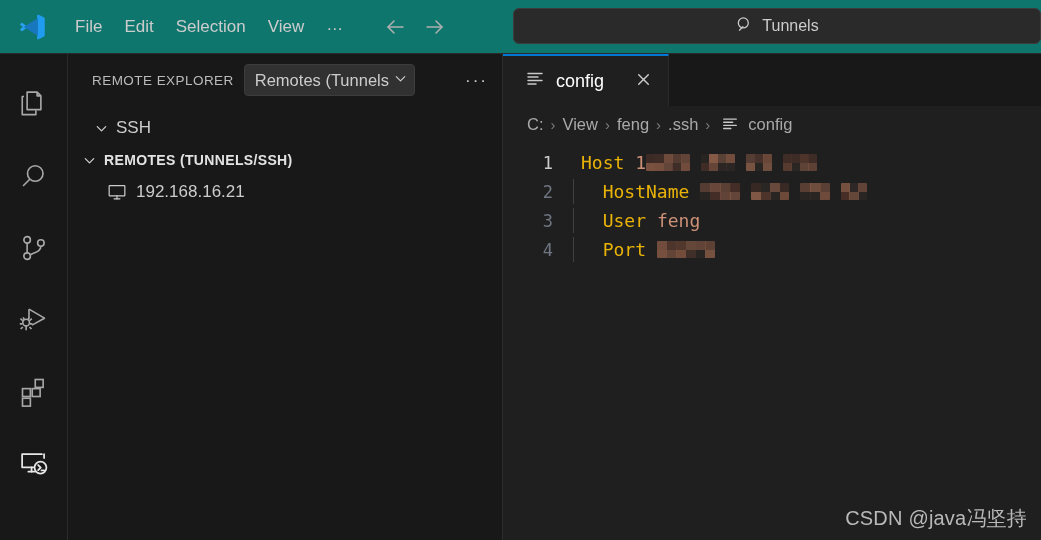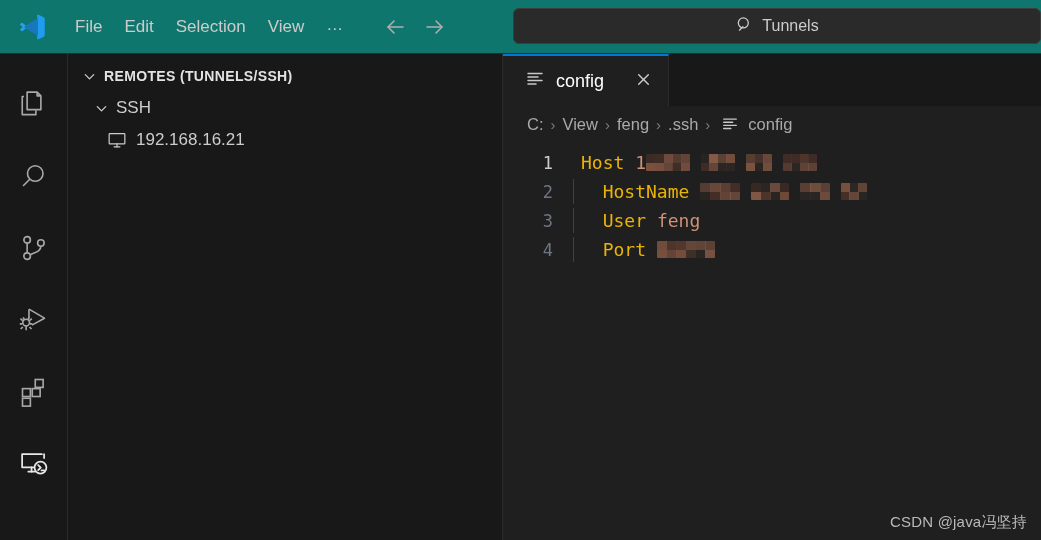--- a/index.html
+++ b/index.html
@@ -153,21 +153,21 @@
   .kw { color: #eab308; }
   .val { color: #ce9178; }
   .plain { color: #d4d4d4; }
 
   
   .redact { display: inline-block; vertical-align: middle; height: 17px; position: relative; overflow: hidden; border-radius: 1px; }
   .rb { position: absolute; }
 
   .watermark {
     position: absolute; right: 14px; bottom: 8px;
-    color: #b9b9b9; font-size: 15px;
+    color: #b9b9b9; font-size: 20px;
     font-family: "Liberation Sans", sans-serif;
     letter-spacing: .2px;
     pointer-events: none;
   }
 </style>
 </head>
 <body>
 
 <div class="app">
 
@@ -291,39 +291,51 @@
           <circle cx="17.4" cy="14.4" r="4.6"></circle>
           <polyline points="15.6,12.4 17.6,14.4 15.6,16.4"></polyline>
           <line x1="18.2" y1="16.6" x2="20.3" y2="16.6"></line>
         </svg>
         </span>
       </div>
 
     </div>
 
     <div class="sidebar">
+      <div class="sidebar-header">
+        <div class="sb-title">REMOTE EXPLORER</div>
+        <div class="sb-dropdown">
+          <span class="sb-dropdown-label">Remotes (Tunnels</span>
+          <span>
+            <svg width="15" height="15" viewBox="0 0 16 16" fill="none" stroke="#cccccc" stroke-width="1.3" stroke-linecap="round" stroke-linejoin="round">
+              <polyline points="3.5,6 8,10.5 12.5,6"></polyline>
+            </svg>
+          </span>
+        </div>
+        <div class="sb-more">···</div>
+      </div>
 
       <div class="tree">
+
+        <div class="tree-row lvl1">
+          <span class="tw">
+            <svg width="15" height="15" viewBox="0 0 16 16" fill="none" stroke="#cccccc" stroke-width="1.4" stroke-linecap="round" stroke-linejoin="round">
+              <polyline points="3.5,6 8,10.5 12.5,6"></polyline>
+            </svg>
+          </span>
+          <span class="tree-label">SSH</span>
+        </div>
 
         <div class="tree-row">
           <span class="tw">
             <svg width="15" height="15" viewBox="0 0 16 16" fill="none" stroke="#cccccc" stroke-width="1.4" stroke-linecap="round" stroke-linejoin="round">
               <polyline points="3.5,6 8,10.5 12.5,6"></polyline>
             </svg>
           </span>
           <span class="tree-label-section">REMOTES (TUNNELS/SSH)</span>
-        </div>
-
-        <div class="tree-row lvl1">
-          <span class="tw">
-            <svg width="15" height="15" viewBox="0 0 16 16" fill="none" stroke="#cccccc" stroke-width="1.4" stroke-linecap="round" stroke-linejoin="round">
-              <polyline points="3.5,6 8,10.5 12.5,6"></polyline>
-            </svg>
-          </span>
-          <span class="tree-label">SSH</span>
         </div>
 
         <div class="tree-row lvl2">
           <span class="tw">
             <svg width="20" height="20" viewBox="0 0 24 24" fill="none" stroke="#cccccc" stroke-width="1.45" stroke-linejoin="round" stroke-linecap="round">
               <rect x="2.6" y="4.4" width="18.8" height="12.2" rx="0.7"></rect>
               <line x1="8.5" y1="20.2" x2="15.5" y2="20.2"></line>
               <line x1="12" y1="16.6" x2="12" y2="20.2"></line>
             </svg>
           </span>

